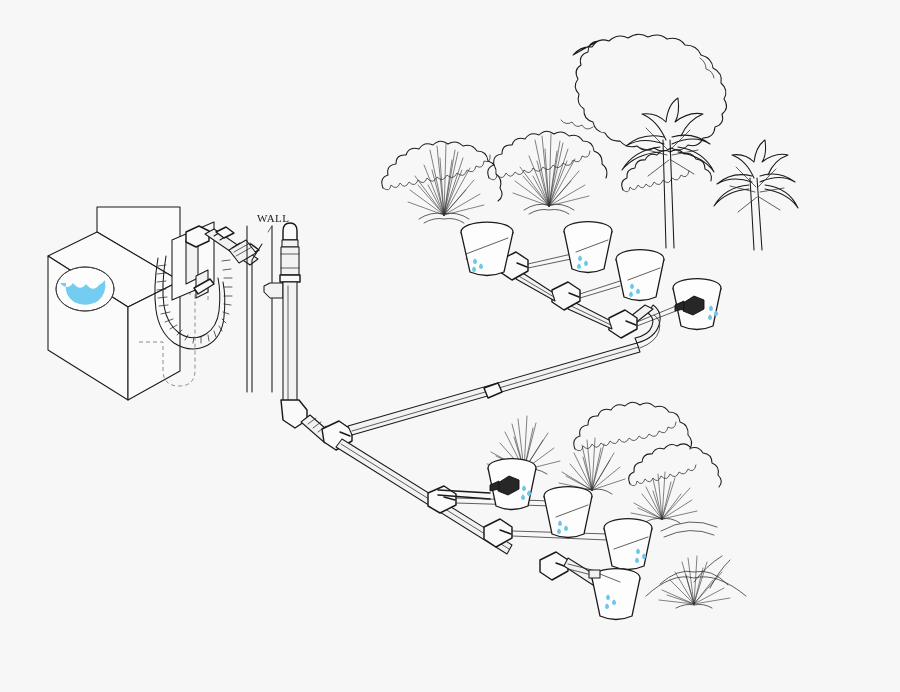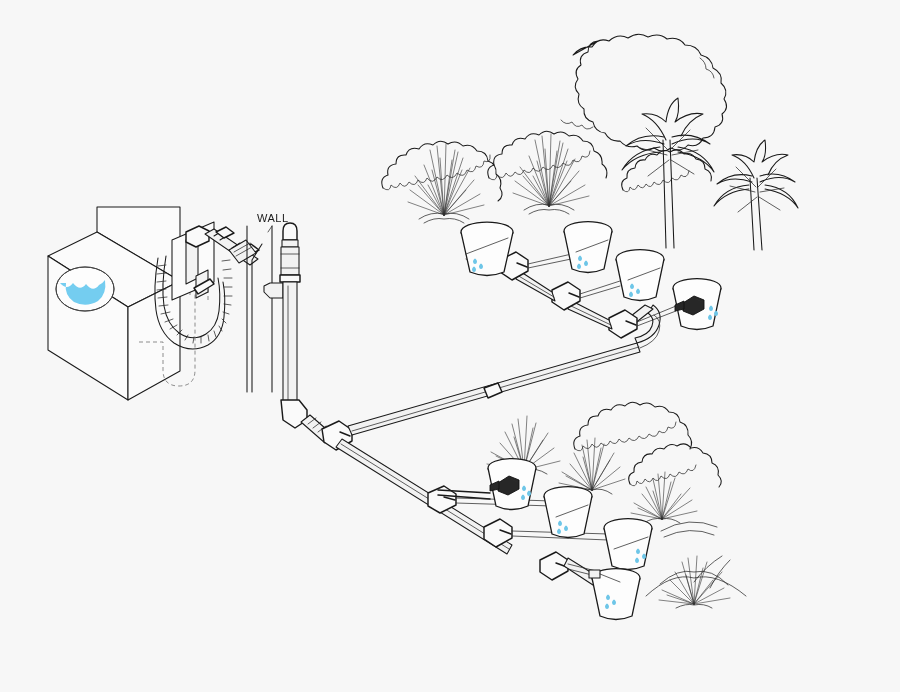--- a/index.html
+++ b/index.html
@@ -19,21 +19,21 @@
     position: absolute;
     left: 0;
     top: 0;
     width: 900px;
     height: 692px;
   }
   .wall-label {
     position: absolute;
     left: 257px;
     top: 212px;
-    font-family: Liberation Sans, sans-serif;
+    font-family: Liberation Serif, serif;
     font-size: 11px;
     letter-spacing: 0.5px;
     color: #1a1a1a;
     white-space: nowrap;
   }
 </style>
 </head>
 <body>
 
 <div id="stage">

